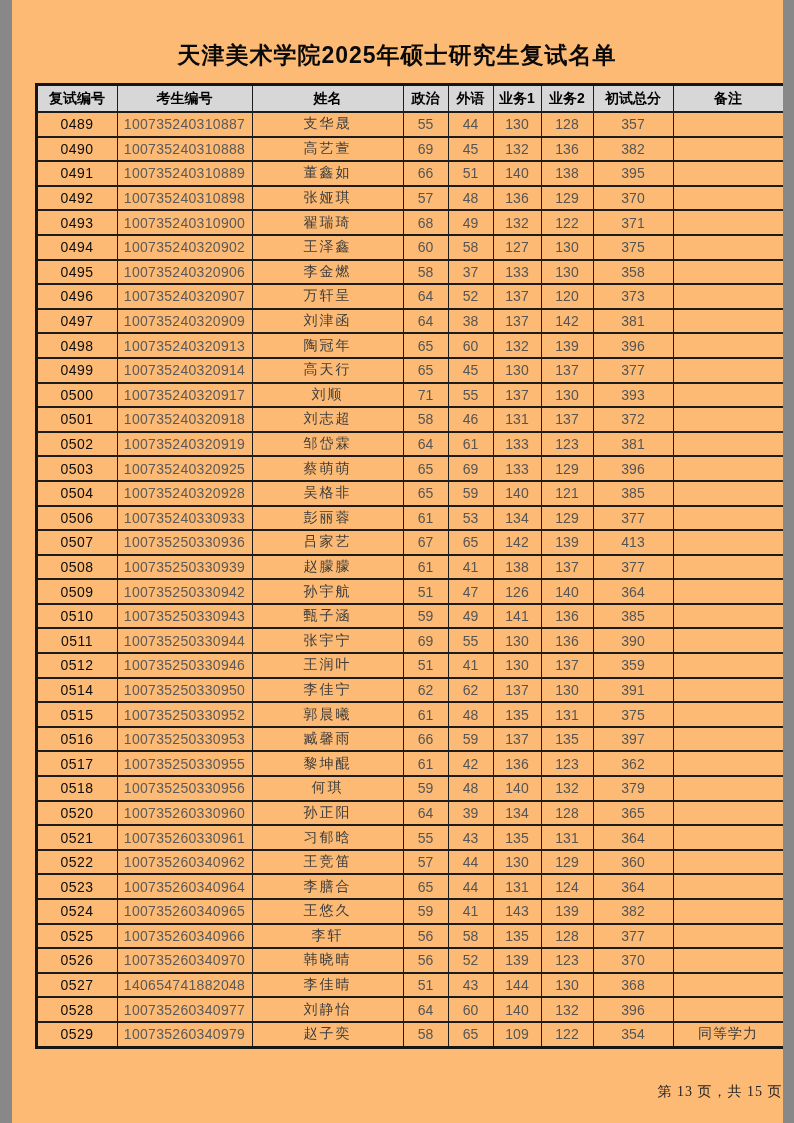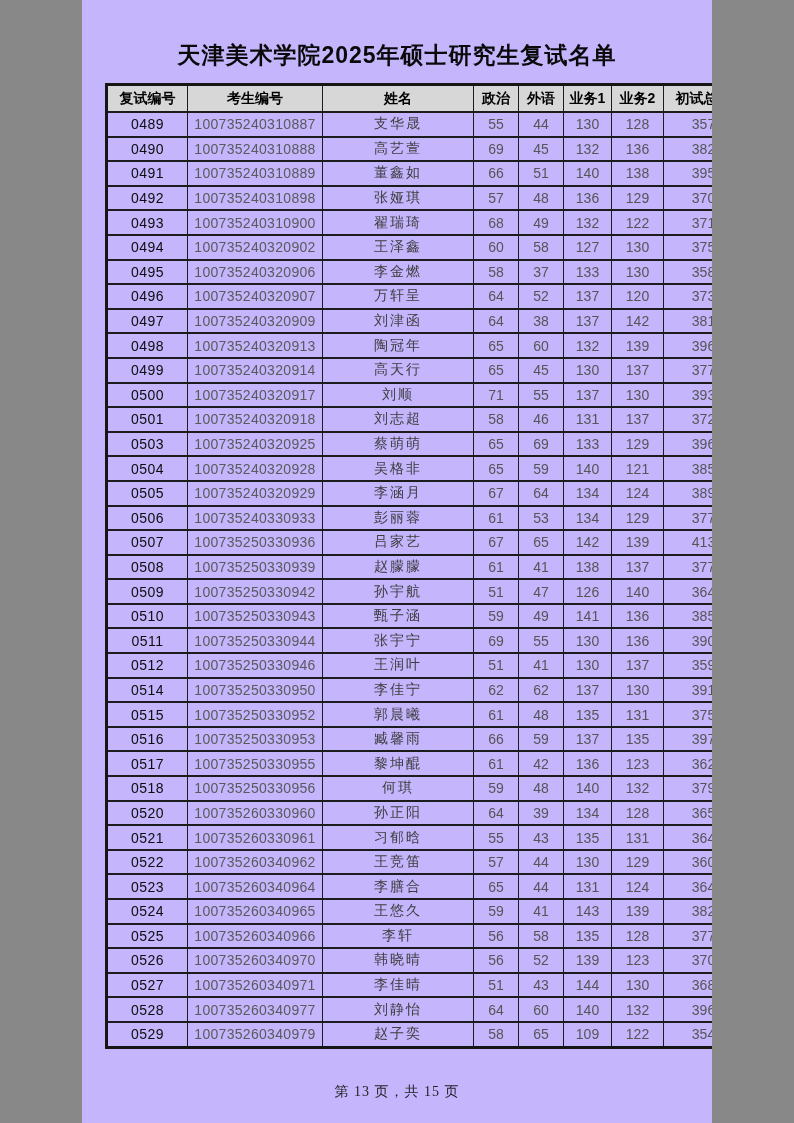--- a/index.html
+++ b/index.html
@@ -1,21 +1,21 @@
 <!DOCTYPE html>
 <html><head>
 <meta charset="utf-8">
 <style>
   html,body { margin:0; padding:0; background:#888; }
   .page {
     position: relative;
-    width: 630px;
+    width: 771px;
     height: 1123px;
     margin: 0 auto;
-    background: #c4b5fd;
+    background: #fdba74;
     font-family: "Liberation Sans", "DejaVu Sans", sans-serif;
     overflow: hidden;
   }
   .doc-title {
     position: absolute;
     top: 40px;
     left: 0;
     width: 100%;
     text-align: center;
     font-size: 23px;
@@ -53,21 +53,21 @@
   td.c0 { font-weight: normal; color: #0d0d0d; font-size: 15px; letter-spacing: 0.5px; }
   td.c1 { color: #5a5a5a; font-size: 14px; letter-spacing: 0.3px; margin-left: 12px; }
   td.c2 { color: #3d3d3d; font-size: 14px; letter-spacing: 2px; }
   td.c3, td.c4, td.c5, td.c6, td.c7 { color: #555555; }
   td.c8 { color: #3a3a3a; font-size: 13px; letter-spacing: 1px; }
   .page-footer {
     position: absolute;
     top: 1083px;
     left: 0;
     width: 100%;
-    text-align: center;
+    text-align: right;
     font-size: 14px;
     color: #1f1f1f;
     font-family: "Liberation Serif", "DejaVu Serif", serif;
     letter-spacing: 1px;
   }
 </style>
 </head>
 <body>
 
 <div class="page">
@@ -237,20 +237,31 @@
           <td class="c1">100735240320918</td>
           <td class="c2">刘志超</td>
           <td class="c3">58</td>
           <td class="c4">46</td>
           <td class="c5">131</td>
           <td class="c6">137</td>
           <td class="c7">372</td>
           <td class="c8"></td>
         </tr>
         <tr>
+          <td class="c0">0502</td>
+          <td class="c1">100735240320919</td>
+          <td class="c2">邹岱霖</td>
+          <td class="c3">64</td>
+          <td class="c4">61</td>
+          <td class="c5">133</td>
+          <td class="c6">123</td>
+          <td class="c7">381</td>
+          <td class="c8"></td>
+        </tr>
+        <tr>
           <td class="c0">0503</td>
           <td class="c1">100735240320925</td>
           <td class="c2">蔡萌萌</td>
           <td class="c3">65</td>
           <td class="c4">69</td>
           <td class="c5">133</td>
           <td class="c6">129</td>
           <td class="c7">396</td>
           <td class="c8"></td>
         </tr>
@@ -259,31 +270,20 @@
           <td class="c1">100735240320928</td>
           <td class="c2">吴格非</td>
           <td class="c3">65</td>
           <td class="c4">59</td>
           <td class="c5">140</td>
           <td class="c6">121</td>
           <td class="c7">385</td>
           <td class="c8"></td>
         </tr>
         <tr>
-          <td class="c0">0505</td>
-          <td class="c1">100735240320929</td>
-          <td class="c2">李涵月</td>
-          <td class="c3">67</td>
-          <td class="c4">64</td>
-          <td class="c5">134</td>
-          <td class="c6">124</td>
-          <td class="c7">389</td>
-          <td class="c8"></td>
-        </tr>
-        <tr>
           <td class="c0">0506</td>
           <td class="c1">100735240330933</td>
           <td class="c2">彭丽蓉</td>
           <td class="c3">61</td>
           <td class="c4">53</td>
           <td class="c5">134</td>
           <td class="c6">129</td>
           <td class="c7">377</td>
           <td class="c8"></td>
         </tr>
@@ -480,21 +480,21 @@
           <td class="c2">韩晓晴</td>
           <td class="c3">56</td>
           <td class="c4">52</td>
           <td class="c5">139</td>
           <td class="c6">123</td>
           <td class="c7">370</td>
           <td class="c8"></td>
         </tr>
         <tr>
           <td class="c0">0527</td>
-          <td class="c1">100735260340971</td>
+          <td class="c1">140654741882048</td>
           <td class="c2">李佳晴</td>
           <td class="c3">51</td>
           <td class="c4">43</td>
           <td class="c5">144</td>
           <td class="c6">130</td>
           <td class="c7">368</td>
           <td class="c8"></td>
         </tr>
         <tr>
           <td class="c0">0528</td>

